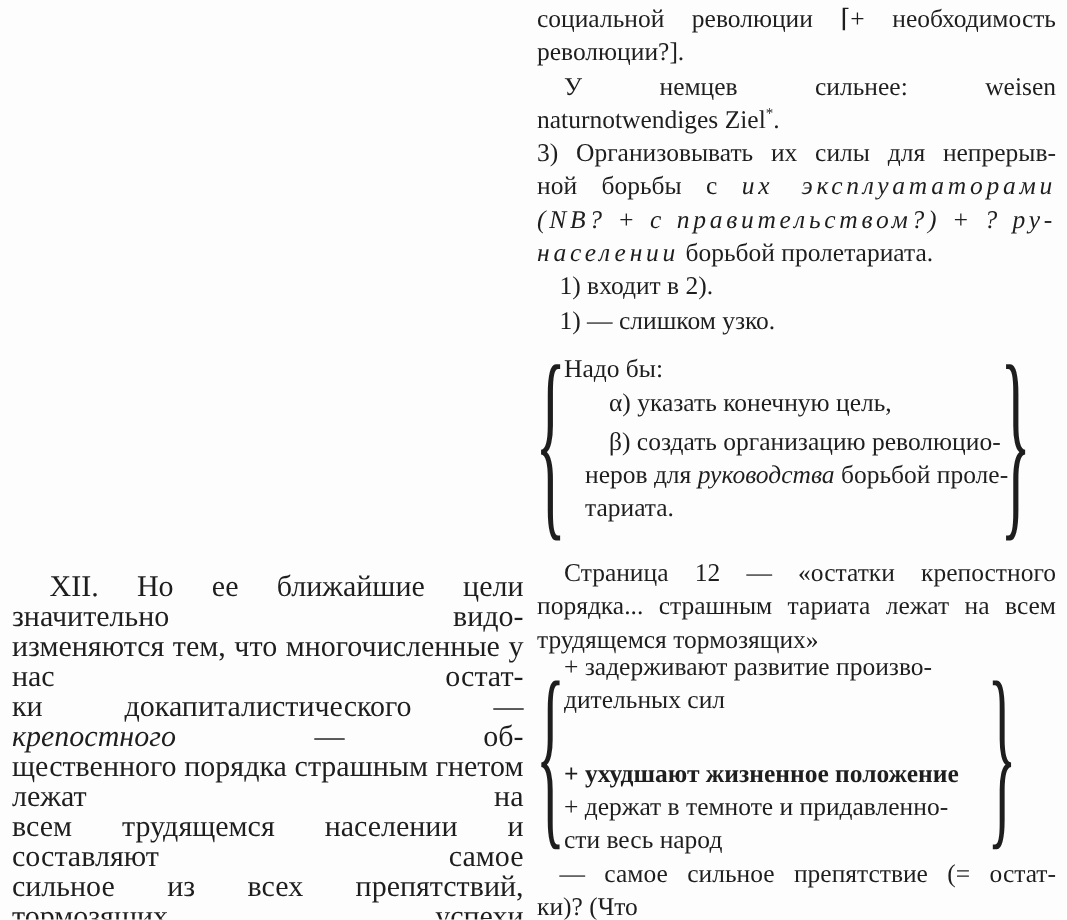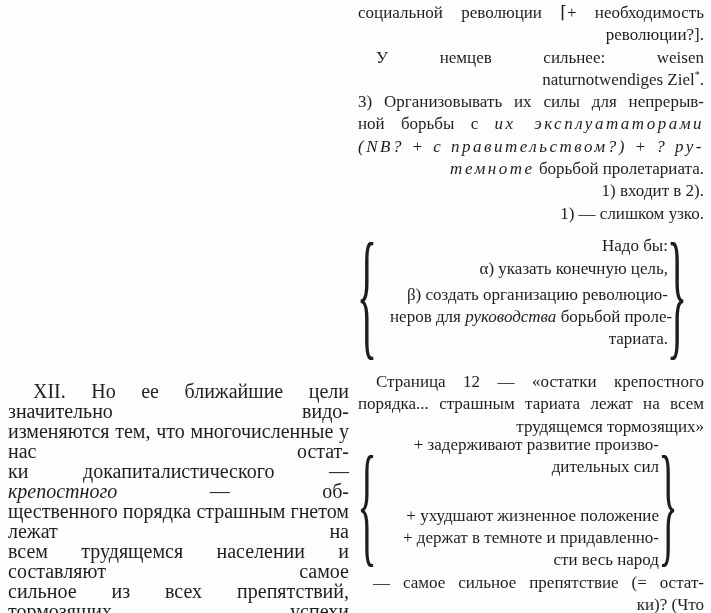--- a/index.html
+++ b/index.html
@@ -23,21 +23,21 @@
   }
   .col-right {
     position: absolute;
     left: 358px;
     top: 2px;
     width: 346px;
     font-size: 17px;
     line-height: 22.3px;
   }
   .jl { text-align: justify; text-align-last: justify; }
-  .ll { text-align: right; }
+  .ll { text-align: left; }
   .ind  { text-indent: 18px; }
   .ind2 { text-indent: 15px; }
   .indL { text-indent: 25px; }
   .it   { font-style: italic; }
   .itsp { font-style: italic; letter-spacing: 2.5px; }
   .nw   { white-space: nowrap; }
   sup.fn { font-size: 10px; line-height: 0; vertical-align: super; }
 
   .brace-row { display: flex; align-items: center; }
   .brace {
@@ -54,21 +54,21 @@
   .braceE { height: 132px; margin-top: 2px; }
   .braceE .brace { font-size: 142px; }
   .braceE .brace-content { width: 292px; }
   .braceG { height: 126px; margin-top: 2px; }
   .braceG .brace { font-size: 136px; }
   .braceG .brace-content { width: 283px; }
   .brace-content { overflow: visible; }
   .indA { padding-left: 30px; }
   .indB { padding-left: 14px; }
   .gapB { margin-top: 4px; }
-  .gapG { margin-top: 26px; }
+  .gapG { margin-top: 26px; font-weight: bold; }
   .pF { margin-top: 12px; }
   .pH { margin-top: 6px; }
 </style>
 </head>
 <body>
 
 <div class="page">
 
   <div class="col-left">
     <div>
@@ -91,21 +91,21 @@
 
     <div>
       <div class="jl ind"><span>У немцев сильнее: weisen</span></div>
       <div class="ll"><span>naturnotwendiges Ziel</span><sup class="fn">*</sup><span>.</span></div>
     </div>
 
     <div>
       <div class="jl"><span>3) Организовывать их силы для непрерыв-</span></div>
       <div class="jl"><span>ной борьбы с </span><span class="itsp">их эксплуататорами</span></div>
       <div class="jl"><span class="itsp">(NB? + с правительством?) + ? ру-</span></div>
-      <div class="ll"><span class="itsp">темноте</span><span> борьбой пролетариата.</span></div>
+      <div class="ll"><span class="itsp">населении</span><span> борьбой пролетариата.</span></div>
     </div>
 
     <div>
       <div class="ll ind2"><span>1) входит в 2).</span></div>
       <div class="ll ind2"><span>1) — слишком узко.</span></div>
     </div>
 
     <div class="brace-row braceE">
       <span class="brace">{</span>
       <div class="brace-content">

